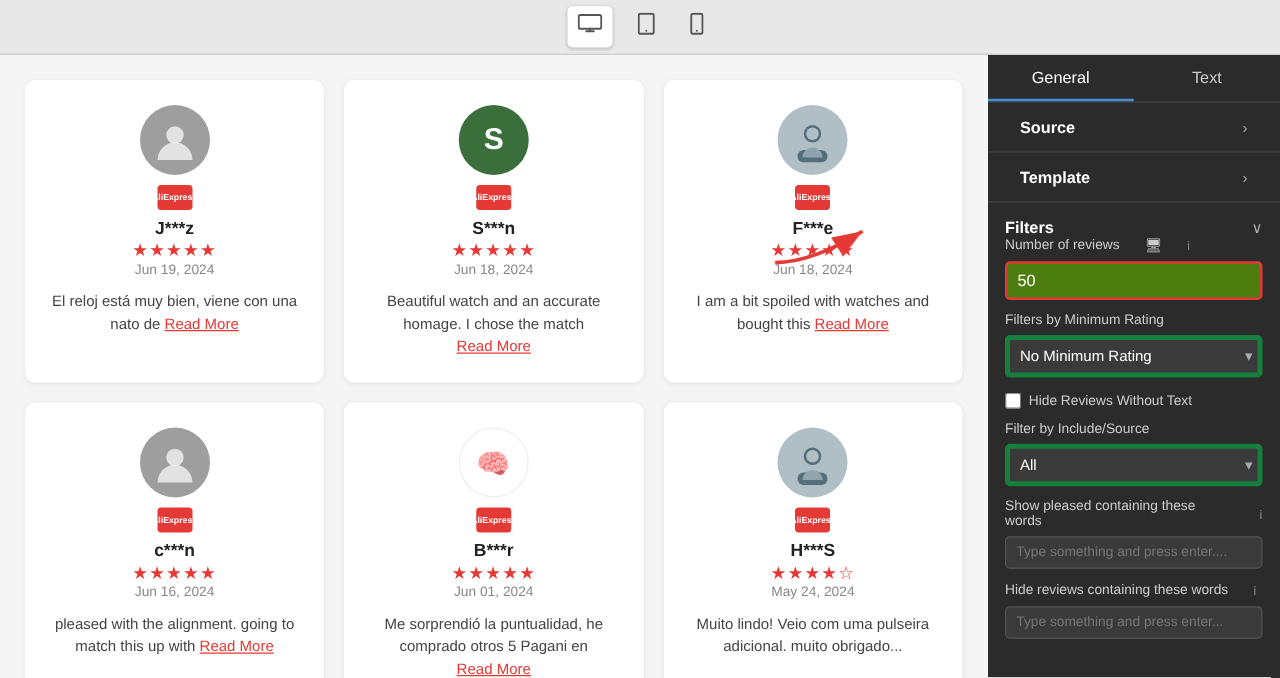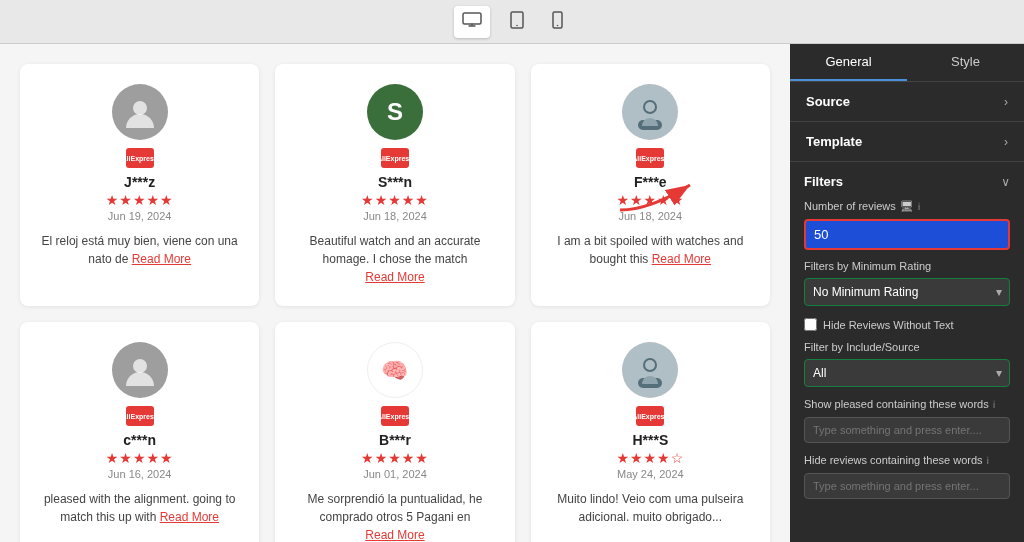--- a/index.html
+++ b/index.html
@@ -147,21 +147,21 @@
       border: none;
       border-bottom: 2px solid transparent;
     }
     .panel-tab.active {
       color: #fff;
       border-bottom: 2px solid #4a90d9;
     }
 
     .panel-section {
       border-bottom: 1px solid #444;
-      padding: 12px 16px;
+      padding: 12px 26px;
     }
 
     .panel-section-row {
       display: flex;
       align-items: center;
       justify-content: space-between;
       cursor: pointer;
     }
 
     .panel-section-title {
@@ -174,44 +174,44 @@
       color: #aaa;
       font-size: 12px;
     }
 
     .panel-label {
       font-size: 11px;
       color: #ccc;
       margin-bottom: 6px;
       display: flex;
       align-items: center;
-      gap: 4px;
+      gap: 20px;
     }
 
     .info-icon {
       color: #888;
       font-size: 10px;
       cursor: pointer;
     }
 
     .panel-input {
       width: 100%;
       padding: 6px 8px;
       border: 2px solid #e53935;
       border-radius: 4px;
-      background: #1d4ed8;
+      background: #4d7c0f;
       color: #fff;
       font-size: 13px;
       outline: none;
     }
 
     .panel-select {
       width: 100%;
       padding: 6px 8px;
-      border: 1px solid #15803d;
+      border: 4px solid #15803d;
       border-radius: 4px;
       background: #3a3a3a;
       color: #fff;
       font-size: 12px;
       outline: none;
       appearance: none;
       cursor: pointer;
     }
 
     .select-wrapper {
@@ -255,21 +255,20 @@
     }
 
     .filters-section {
       padding: 12px 14px;
     }
 
     .filters-header {
       display: flex;
       align-items: center;
       justify-content: space-between;
-      margin-bottom: 10px;
       cursor: pointer;
     }
   </style>
 </head>
 <body>
 
 <div class="top-bar">
   <button class="device-btn active">
     <svg width="20" height="16" viewBox="0 0 20 16" fill="none">
         <rect x="1" y="1" width="18" height="11" rx="1.5" stroke="#555" stroke-width="1.5"></rect>
@@ -402,21 +401,21 @@
         <div class="review-text">Muito lindo! Veio com uma pulseira adicional. muito obrigado...</div>
       </div>
 
     </div>
   </div>
 
   <div class="right-panel">
 
     <div class="panel-tabs">
       <button class="panel-tab active">General</button>
-      <button class="panel-tab">Style</button>
+      <button class="panel-tab">Text</button>
     </div>
 
     <div class="panel-section">
       <div class="panel-section-row">
         <span class="panel-section-title">Source</span>
         <span class="chevron-icon">›</span>
       </div>
     </div>
 
     <div class="panel-section">

